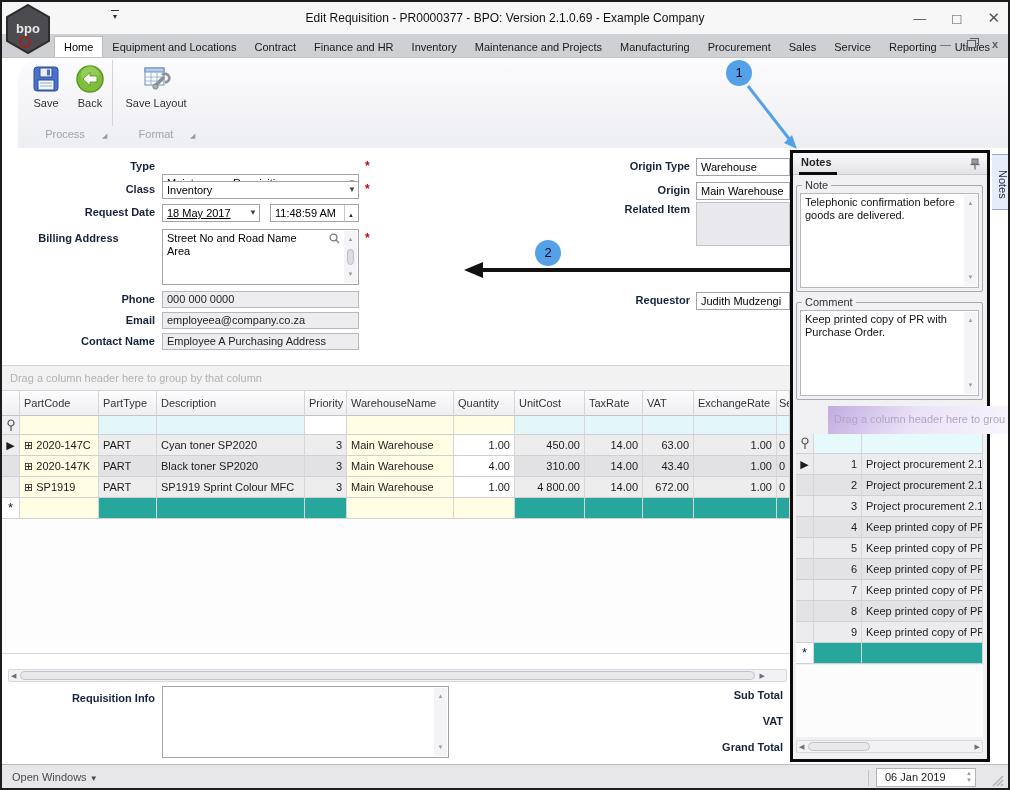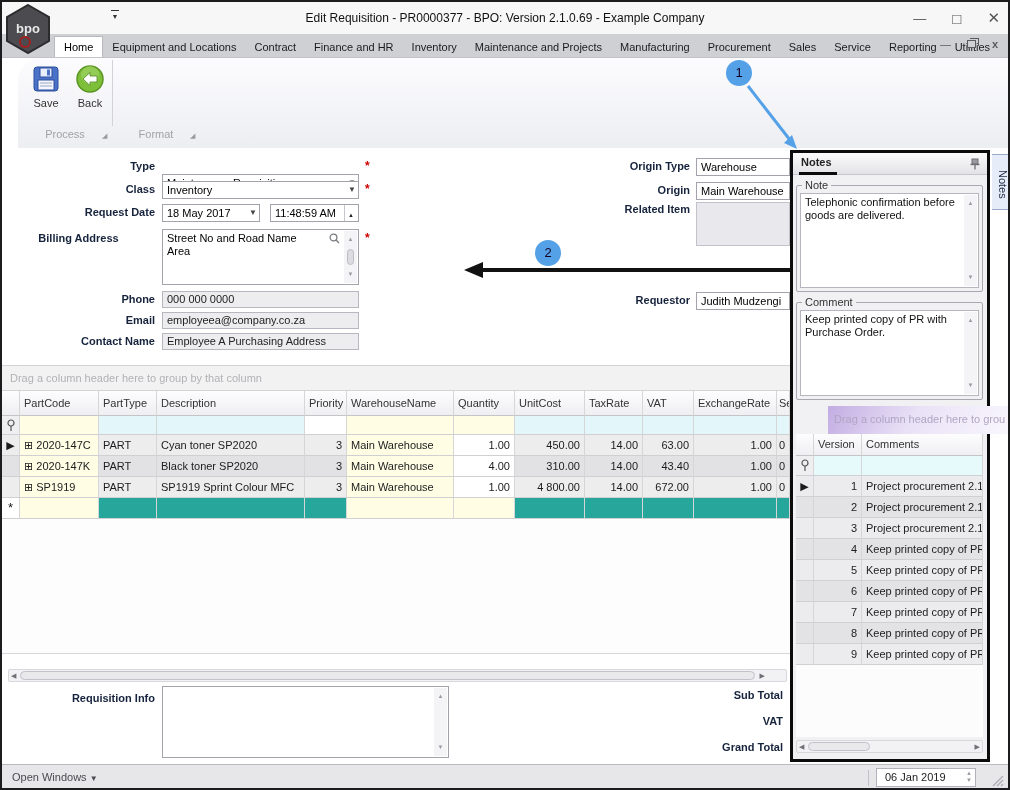--- a/index.html
+++ b/index.html
@@ -159,20 +159,34 @@
     </div>
     <div class="rib-btn" style="left:50px;">
       <svg class="ic" width="30" height="30" viewBox="0 0 30 30">
         <circle cx="15" cy="15" r="13" fill="#7ebf3a" stroke="#5a9422" stroke-width="1.5"></circle>
         <circle cx="15" cy="11" r="9" fill="#a4d86b" opacity="0.55"></circle>
         <polygon points="8,15 15,8.5 15,12 22,12 22,18 15,18 15,21.5" fill="#fff" stroke="#4f861e" stroke-width="0.8"></polygon>
       </svg>
       <div class="lbl">Back</div>
     </div>
     <div class="rib-sep"></div>
+    <div class="rib-btn" style="left:100px; width:76px;">
+      <svg class="ic" width="30" height="30" viewBox="0 0 30 30">
+        <rect x="4" y="4" width="19" height="17" fill="#fff" stroke="#6a8cc0"></rect>
+        <rect x="4" y="4" width="19" height="4" fill="#b9cdea" stroke="#6a8cc0"></rect>
+        <line x1="10" y1="8" x2="10" y2="21" stroke="#9ab4d6"></line>
+        <line x1="16" y1="8" x2="16" y2="21" stroke="#9ab4d6"></line>
+        <line x1="4" y1="13" x2="23" y2="13" stroke="#9ab4d6"></line>
+        <line x1="4" y1="17" x2="23" y2="17" stroke="#9ab4d6"></line>
+        <path d="M14 22 L22 14" stroke="#8a8f98" stroke-width="3.4" stroke-linecap="round"></path>
+        <path d="M21 11 a4.3 4.3 0 1 1 3 7.4" fill="none" stroke="#8a8f98" stroke-width="2.6"></path>
+        <circle cx="14.5" cy="22.5" r="2.6" fill="#aab0b8" stroke="#7d828a"></circle>
+      </svg>
+      <div class="lbl">Save Layout</div>
+    </div>
     <div class="grp-footer" style="left:0; width:94px;">Process</div>
     <div class="launcher" style="left:84px;">◢</div>
     <div class="grp-footer" style="left:96px; width:84px;">Format</div>
     <div class="launcher" style="left:172px;">◢</div>
   </div>
 
   <div class="abs content">
 
     <div class="flabel" style="left:0; top:12px;  width:153px;">Type</div>
     <div class="flabel" style="left:0; top:35px;  width:153px;">Class</div>
@@ -181,21 +195,21 @@
     <div class="flabel" style="left:0; top:145px; width:153px;">Phone</div>
     <div class="flabel" style="left:0; top:166px; width:153px;">Email</div>
     <div class="flabel" style="left:0; top:187px; width:153px;">Contact Name</div>
 
     <div class="combo" style="left:160px; top:26px; width:197px;"><span>Maintenance Requisition</span><span class="dd">▼</span></div>
     <div class="req" style="left:363px; top:11px;">*</div>
 
     <div class="combo" style="left:160px; top:33px; width:197px;"><span>Inventory</span><span class="dd">▼</span></div>
     <div class="req" style="left:363px; top:34px;">*</div>
 
-    <div class="combo" style="left:160px; top:56px; width:98px;"><span>18 May 2017</span><span class="dd">▼</span></div>
+    <div class="combo" style="left:160px; top:56px; width:98px;text-decoration:underline;"><span>18 May 2017</span><span class="dd">▼</span></div>
     <div class="combo" style="left:268px; top:56px; width:89px; padding-right:14px;"><span>11:48:59 AM</span>
       <span class="spinner">
           <span>▲</span>
         </span>
     </div>
 
     <div class="tarea" style="left:160px; top:81px; width:197px; height:56px;"><span>Street No and Road Name
 Area</span>
       <svg style="position:absolute; right:18px; top:3px;" width="11" height="11" viewBox="0 0 11 11">
         <circle cx="4.5" cy="4.5" r="3.4" fill="none" stroke="#7a7a82" stroke-width="1.3"></circle>
@@ -360,25 +374,20 @@
             <span>▲</span>
             <span></span>
             <span>▼</span>
           </span>
       </div>
     </fieldset>
 
     <div class="np-dragband" style="top:253px;">Drag a column header here to grou</div>
 
     <div class="abs" style="left:3px; top:281px; width:187px;">
-      <div class="grow nghead">
-        <div class="ngc nw0"></div>
-        <div class="ngc nw1">Version</div>
-        <div class="ngc nw2">Comments</div>
-      </div>
       <div class="grow ngfilter">
         <div class="ngc nw0" style="background:#efeff1; height:20px;">
           <svg width="8" height="12" viewBox="0 0 8 12" style="margin-top:3px;">
               <circle cx="4" cy="4" r="3" fill="none" stroke="#555" stroke-width="1.2"></circle>
               <line x1="4" y1="7" x2="4" y2="12" stroke="#555" stroke-width="1.2"></line>
             </svg>
         </div>
         <div class="ngc nw1" style="height:20px;"></div>
         <div class="ngc nw2" style="height:20px;"></div>
       </div>

